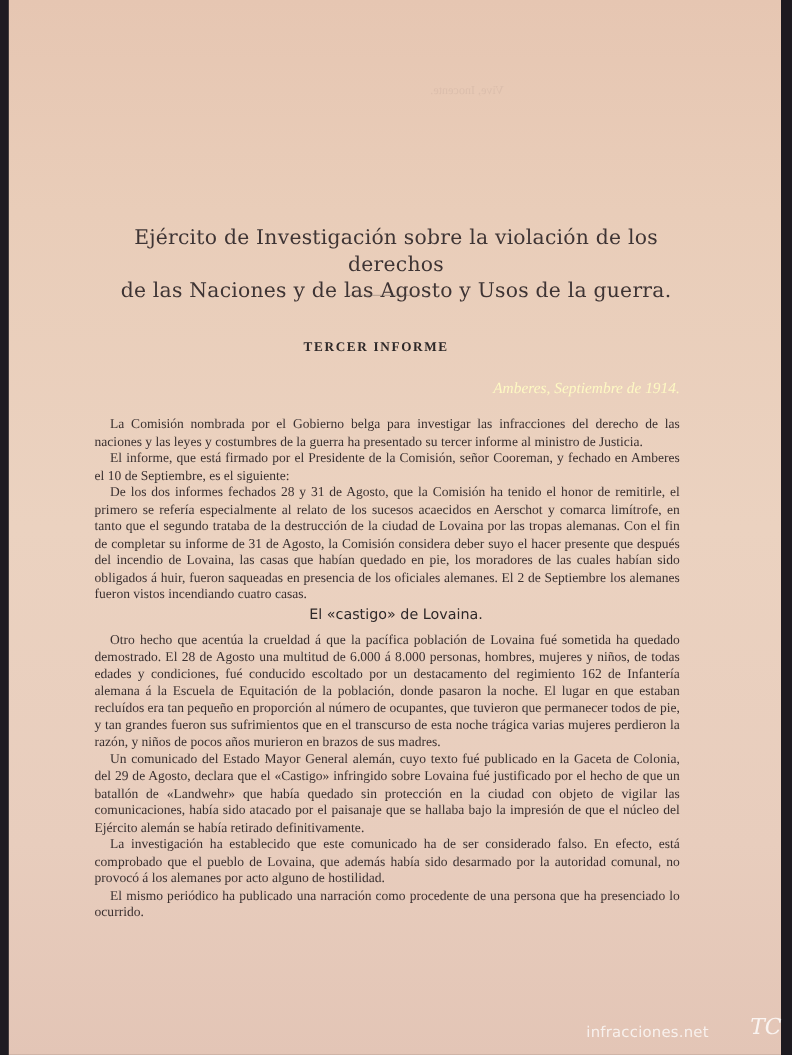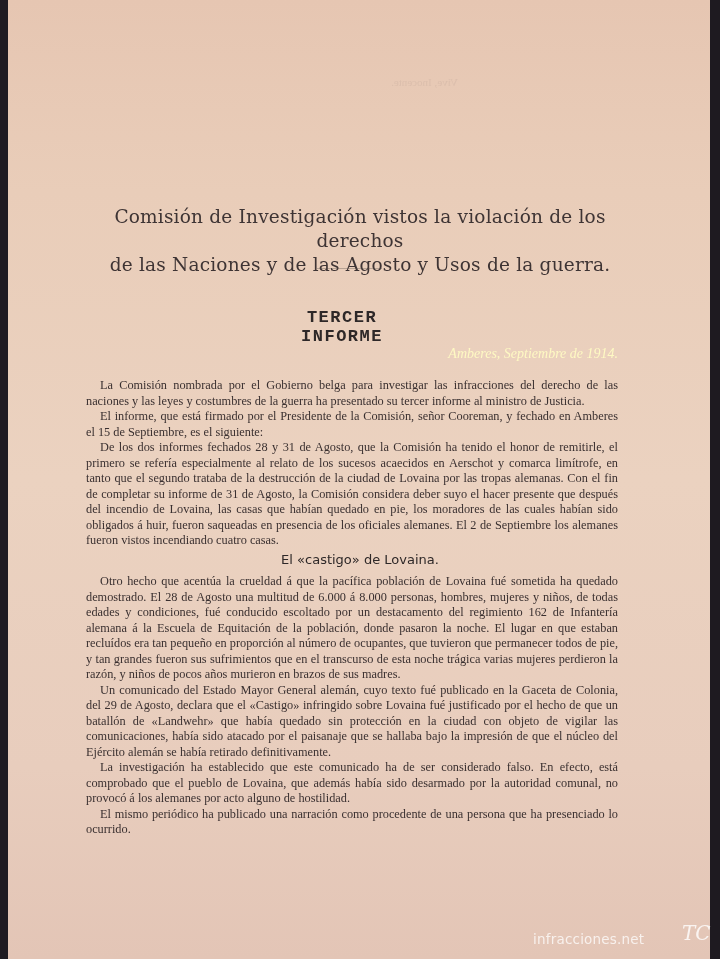--- a/index.html
+++ b/index.html
@@ -4,52 +4,52 @@
   <style>
     html, body { margin:0; padding:0; }
     body { width:720px; height:959px; position:relative; overflow:hidden; background:#1c1a1d; font-family:"Liberation Serif", "DejaVu Serif", serif; }
     .left-edge { position:absolute; left:0; top:0; width:8px; height:959px; background:#1f1b22; }
     .right-edge { position:absolute; right:0; top:0; width:10px; height:959px; background:#1e1a20; }
     .page { position:absolute; left:8px; top:0; width:702px; height:959px;
       background: linear-gradient(180deg, #e6c6b2 0%, #e9cdb9 20%, #ebd2c0 50%, #e8cdbd 80%, #e3c5b6 100%); }
     .ghost { position:absolute; left:50px; top:75px; width:400px; color:rgba(120,100,95,0.10); font-size:11px; line-height:14px; transform:scaleX(-1); white-space:nowrap; }
     .title { position:absolute; left:80px; top:205px; width:560px; text-align:center; color:#3e3434; font-family:"DejaVu Serif", serif; font-size:18.5px; line-height:24px; letter-spacing:0.2px; }
     .divider { position:absolute; left:317px; top:268px; width:65px; height:1px; background:rgba(90,80,75,0.35); }
-    .subtitle { position:absolute; left:262px; top:308px; width:160px; text-align:center; color:#2e2828; font-family:Liberation Mono, monospace; font-weight:bold; font-size:17px; letter-spacing:1.5px; }
+    .subtitle { position:absolute; left:262px; top:308px; width:160px; text-align:center; color:#2e2828; font-family:Liberation Serif, serif; font-weight:bold; font-size:12px; letter-spacing:1.5px; }
     .dateline { position:absolute; left:400px; top:346px; width:218px; text-align:right; color:#fef9c3; font-style:italic; font-size:14px; }
     .body-text { position:absolute; color:#3a3030; font-size:12.3px; line-height:15.5px; text-align:justify; }
     .p1 { left:86px; top:378px; width:532px;font-family:Liberation Serif, serif; }
     .p2 { left:86px; top:440px; width:532px; }
     .p { text-indent:14px; margin:0; }
     .section-head { position:absolute; left:240px; top:552px; width:240px; text-align:center; color:#2e2828; font-family:"DejaVu Sans", sans-serif; font-weight:normal; font-size:13px; }
     .p3 { left:86px; top:574px; width:532px; }
     .watermark { position:absolute; left:533px; top:931px; color:rgba(255,255,255,0.75); font-family:"DejaVu Sans", sans-serif; font-size:13.5px; letter-spacing:0.2px; }
     .wm-logo { position:absolute; left:682px; top:921px; color:rgba(255,255,255,0.8); font-family:"DejaVu Serif", serif; font-size:20px; font-style:italic; }
   </style>
 </head>
 <body>
 
 <div class="left-edge"></div>
 <div class="page">
   <div class="ghost">Vive, Inocente.</div>
 </div>
 <div class="right-edge"></div>
 
 <div class="title">
-  <div>Comisión de Investigación vistos la violación de los derechos</div>
+  <div>Ejército de Investigación sobre la violación de los derechos</div>
   <div>de las Naciones y de las Agosto y Usos de la guerra.</div>
 </div>
 <div class="divider"></div>
 
 <div class="subtitle">TERCER INFORME</div>
 <div class="dateline">Amberes, Septiembre de 1914.</div>
 
 <div class="body-text p1">
   <p class="p">La Comisión nombrada por el Gobierno belga para investigar las infracciones del derecho de las naciones y las leyes y costumbres de la guerra ha presentado su tercer informe al ministro de Justicia.</p>
-  <p class="p">El informe, que está firmado por el Presidente de la Comisión, señor Cooreman, y fechado en Amberes el 15 de Septiembre, es el siguiente:</p>
+  <p class="p">El informe, que está firmado por el Presidente de la Comisión, señor Cooreman, y fechado en Amberes el 10 de Septiembre, es el siguiente:</p>
 </div>
 
 <div class="body-text p2">
   <p class="p">De los dos informes fechados 28 y 31 de Agosto, que la Comisión ha tenido el honor de remitirle, el primero se refería especialmente al relato de los sucesos acaecidos en Aerschot y comarca limítrofe, en tanto que el segundo trataba de la destrucción de la ciudad de Lovaina por las tropas alemanas. Con el fin de completar su informe de 31 de Agosto, la Comisión considera deber suyo el hacer presente que después del incendio de Lovaina, las casas que habían quedado en pie, los moradores de las cuales habían sido obligados á huir, fueron saqueadas en presencia de los oficiales alemanes. El 2 de Septiembre los alemanes fueron vistos incendiando cuatro casas.</p>
 </div>
 
 <div class="section-head">El «castigo» de Lovaina.</div>
 
 <div class="body-text p3">
   <p class="p">Otro hecho que acentúa la crueldad á que la pacífica población de Lovaina fué sometida ha quedado demostrado. El 28 de Agosto una multitud de 6.000 á 8.000 personas, hombres, mujeres y niños, de todas edades y condiciones, fué conducido escoltado por un destacamento del regimiento 162 de Infantería alemana á la Escuela de Equitación de la población, donde pasaron la noche. El lugar en que estaban recluídos era tan pequeño en proporción al número de ocupantes, que tuvieron que permanecer todos de pie, y tan grandes fueron sus sufrimientos que en el transcurso de esta noche trágica varias mujeres perdieron la razón, y niños de pocos años murieron en brazos de sus madres.</p>

